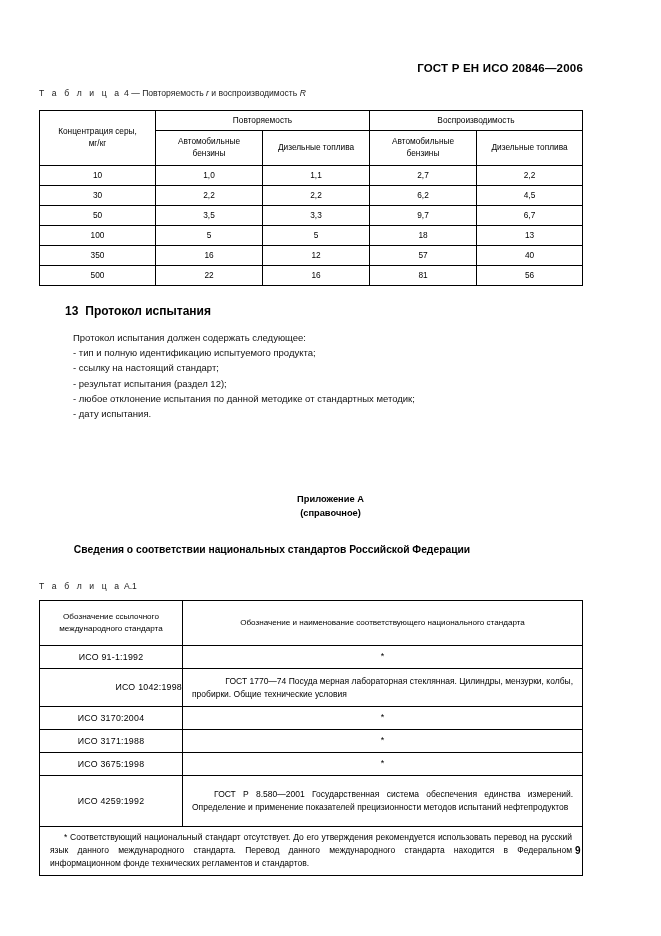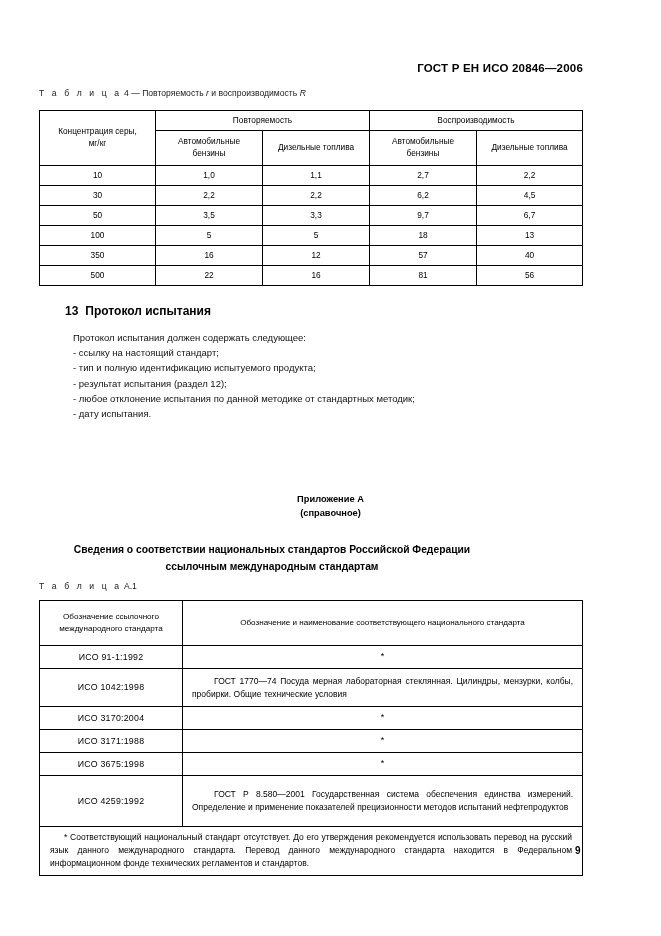--- a/index.html
+++ b/index.html
@@ -163,21 +163,21 @@
     text-indent: 22px;
     font-size: 8.5px;
     line-height: 12.6px;
   }
   .tbla .star {
     text-align: center;
     font-size: 9px;
     vertical-align: middle;
   }
   .tbla .r-short td { height: 22px; text-align: center; }
-  .tbla .r-tall2 td { height: 31px; }
+  .tbla .r-tall2 td { height: 31px; text-align: right; }
   .tbla .r-tall3 td { height: 44px; }
 
   .tbla .note td {
     padding: 4px 10px 5px 10px;
     font-size: 8.5px;
     line-height: 13px;
     text-align: justify;
     text-align-last: left;
     text-indent: 14px;
     border-top-width: 1.6px;
@@ -284,35 +284,34 @@
       </tr>
     </tbody>
   </table>
 
   <div class="sec-title">
     <span class="num">13</span><span>Протокол испытания</span>
   </div>
 
   <div class="sec-body">
     <div>Протокол испытания должен содержать следующее:</div>
+    <div>- тип и полную идентификацию испытуемого продукта;</div>
     <div>- ссылку на настоящий стандарт;</div>
-    <div>- тип и полную идентификацию испытуемого продукта;</div>
     <div>- результат испытания (раздел 12);</div>
     <div>- любое отклонение испытания по данной методике от стандартных методик;</div>
     <div>- дату испытания.</div>
   </div>
 
   <div class="appendix-head">
     <div>Приложение А</div>
     <div>(справочное)</div>
   </div>
 
   <div class="appendix-title">
     <div>Сведения о соответствии национальных стандартов Российской Федерации</div>
-    <div>ссылочным международным стандартам</div>
   </div>
 
   <div class="tbl-caption" style="left:39px; top:581px;">
     <span class="sp">Т а б л и ц а</span>
     <span>А.1</span>
   </div>
 
   <table class="tbla">
     <colgroup>
       <col style="width:143px">

